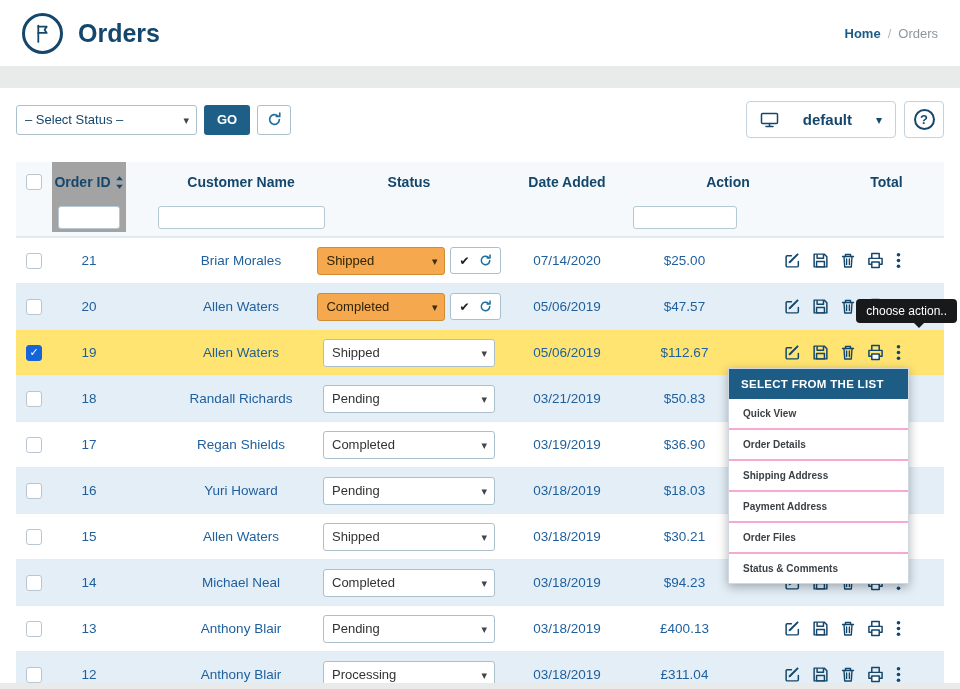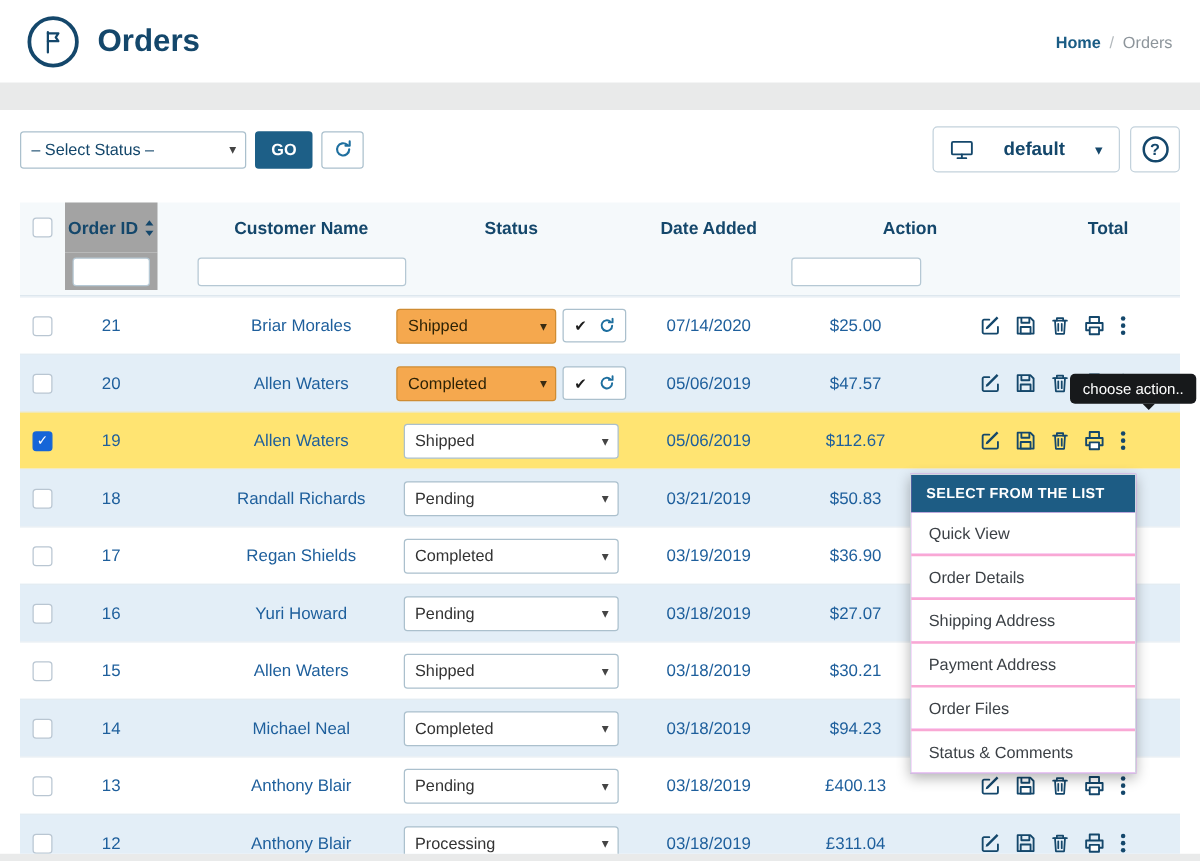--- a/index.html
+++ b/index.html
@@ -126,27 +126,27 @@
   .tooltip {
     position:absolute; top:299px; right:3px; z-index:30;
     background:#17191b; color:#fff; font-size:12px; padding:5px 10px; border-radius:4px;
   }
   .tooltip::after {
     content:""; position:absolute; bottom:-5px; left:58px;
     border-left:5px solid transparent; border-right:5px solid transparent; border-top:5px solid #17191b;
   }
   .ctx-menu {
     position:absolute; left:728px; top:368px; width:181px; z-index:20;
-    background:#d946ef; border:1px solid #cfd8de; box-shadow:0 3px 10px rgba(0,0,0,.3);margin-top:11px;
+    background:#3b82f6; border:1px solid #cfd8de; box-shadow:0 3px 10px rgba(0,0,0,.3);
   }
   .ctx-header {
     background:#1d5c84; color:#fff; font-size:11.5px; font-weight:bold;
     letter-spacing:.3px; padding:9px 12px;
   }
-  .ctx-item { font-size:13px; color:#3c4146; padding:9px 14px; background:#fff; cursor:pointer; }
+  .ctx-item { font-size:10px; color:#3c4146; padding:9px 14px; background:#fff; cursor:pointer;font-weight:bold; }
   .ctx-item + .ctx-item { border-top:2px solid #f9a8d4; }
 </style>
 </head>
 <body>
 
 <div class="top-header">
   <div class="brand">
     <div class="logo-circle">
       <svg width="21" height="21" viewBox="0 0 20 20" fill="none" stroke="currentColor" stroke-width="1.7" stroke-linejoin="round" stroke-linecap="round">
         <path d="M6 18V2.5"></path>
@@ -527,21 +527,21 @@
     <div class="cell c-customer">Yuri Howard</div>
     <div class="cell c-status">
       <span class="select-wrap">
         <select class="row-select">
           <option>Pending</option>
         </select>
       </span>
 
     </div>
     <div class="cell c-date">03/18/2019</div>
-    <div class="cell c-total">$27.07</div>
+    <div class="cell c-total">$18.03</div>
     <div class="cell c-action">
       <span class="act">
         <svg width="17" height="17" viewBox="0 0 16 16" fill="none" stroke="currentColor" stroke-width="1.4" stroke-linecap="round" stroke-linejoin="round">
           <path d="M13.5 9v4a1 1 0 0 1-1 1H3a1 1 0 0 1-1-1V4.5a1 1 0 0 1 1-1h4"></path>
           <path d="M6 10.3L13.9 2.4 12.6 1.1 4.7 9l-.4 1.7z" fill="currentColor" stroke="none"></path>
         </svg>
       </span>
       <span class="act">
         <svg width="17" height="17" viewBox="0 0 16 16" fill="none" stroke="currentColor" stroke-width="1.4" stroke-linejoin="round">
           <path d="M2 2h9.5L14 4.5V14H2z"></path>

